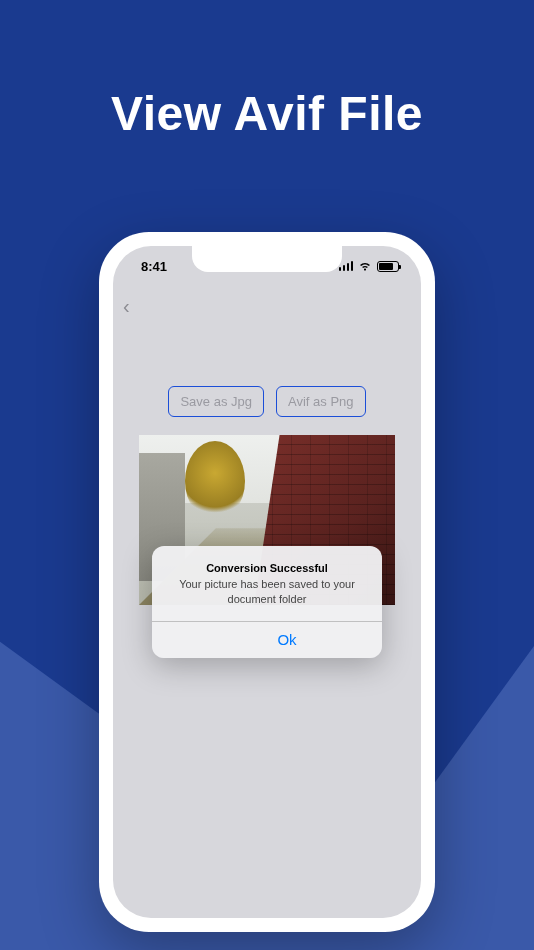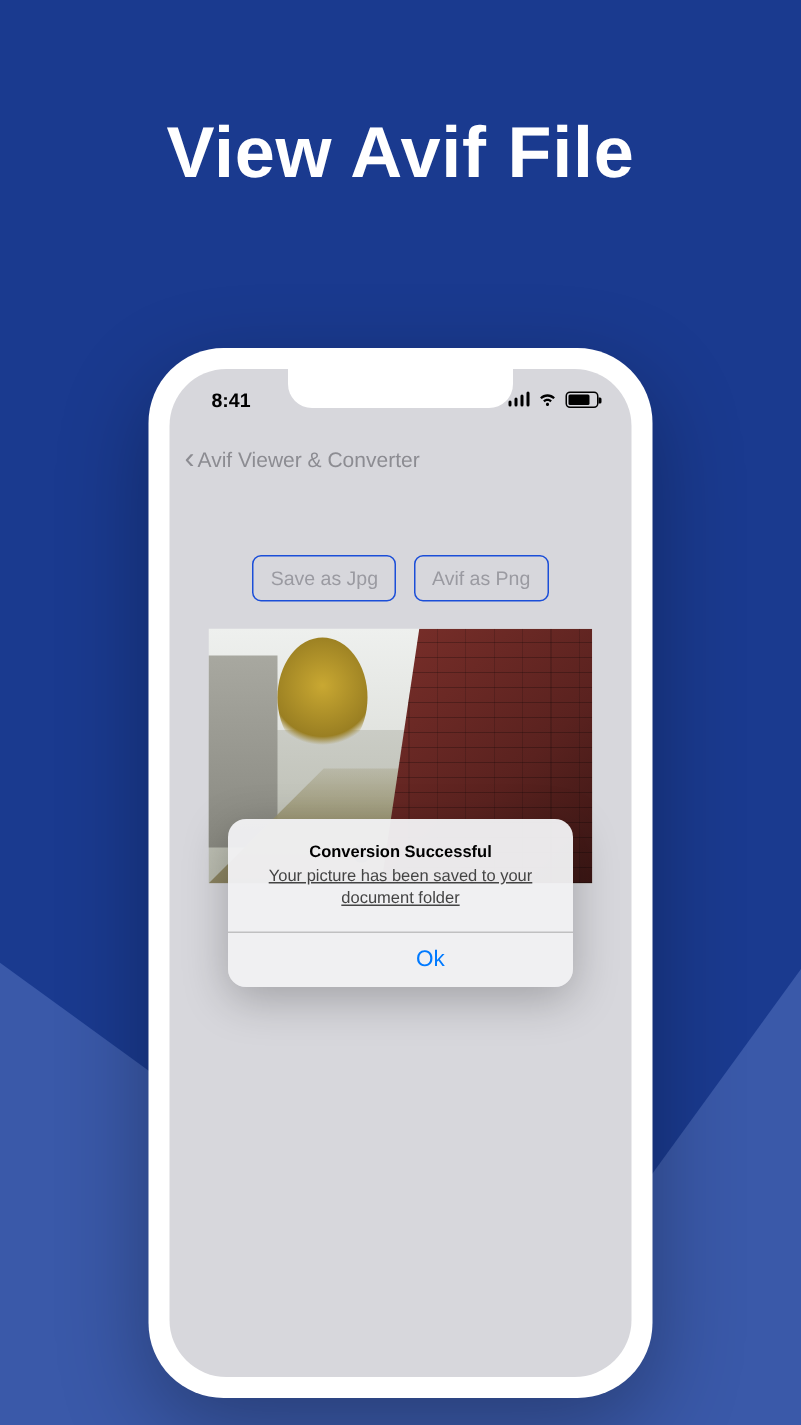--- a/index.html
+++ b/index.html
@@ -19,21 +19,21 @@
       position: absolute;
       width: 1000px;
       height: 1200px;
       background: #1a3a8f;
       transform: rotate(-54deg);
       top: -460px;
       left: -340px;
     }
     .marketing-title {
       position: absolute;
-      top: 75px;
+      top: 86px;
       left: 0;
       width: 100%;
       text-align: center;
       color: #fff;
       font-size: 48px;
       font-weight: 800;
       letter-spacing: 0.5px;
     }
     .phone-wrap {
       position: absolute;
@@ -159,21 +159,21 @@
       left: 0;
       right: 0;
       bottom: 0;
       display: flex;
       flex-direction: column;
       align-items: center;
     }
     .button-row {
       display: flex;
       gap: 12px;
-      margin-top: 4px;
+      margin-top: 20px;
     }
     .outline-btn {
       border: 1.5px solid #1b4ed8;
       background: transparent;
       color: #9a9aa1;
       font-size: 13px;
       padding: 7px 11px;
       border-radius: 6px;
       font-family: inherit;
     }
@@ -268,21 +268,20 @@
     .alert-title {
       font-size: 11px;
       font-weight: 600;
       color: #000;
       margin-bottom: 3px;
     }
     .alert-msg {
       font-size: 11px;
       color: #444;
       line-height: 1.35;
-      text-decoration: underline;
     }
     .alert-sep {
       height: 0.5px;
       background: rgba(0,0,0,0.2);
     }
     .alert-btn {
       width: 100%;
       padding: 10px 0;
       font-size: 15px;
       color: #007aff;
@@ -320,21 +319,20 @@
           </svg>
           <div class="battery">
             <div class="battery-fill"></div>
           </div>
         </div>
       </div>
 
       <div class="nav">
         <div class="back">
           <span class="chev">‹</span>
-          <span>Avif Viewer &amp; Converter</span>
         </div>
       </div>
 
       <div class="content">
         <div class="button-row">
           <button class="outline-btn">Save as Jpg</button>
           <button class="outline-btn">Avif as Png</button>
         </div>
 
         <div class="image-preview">

